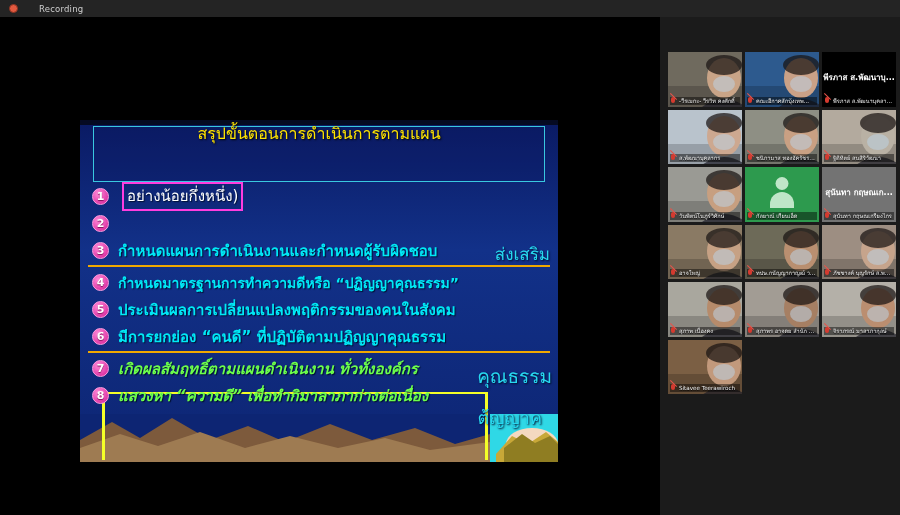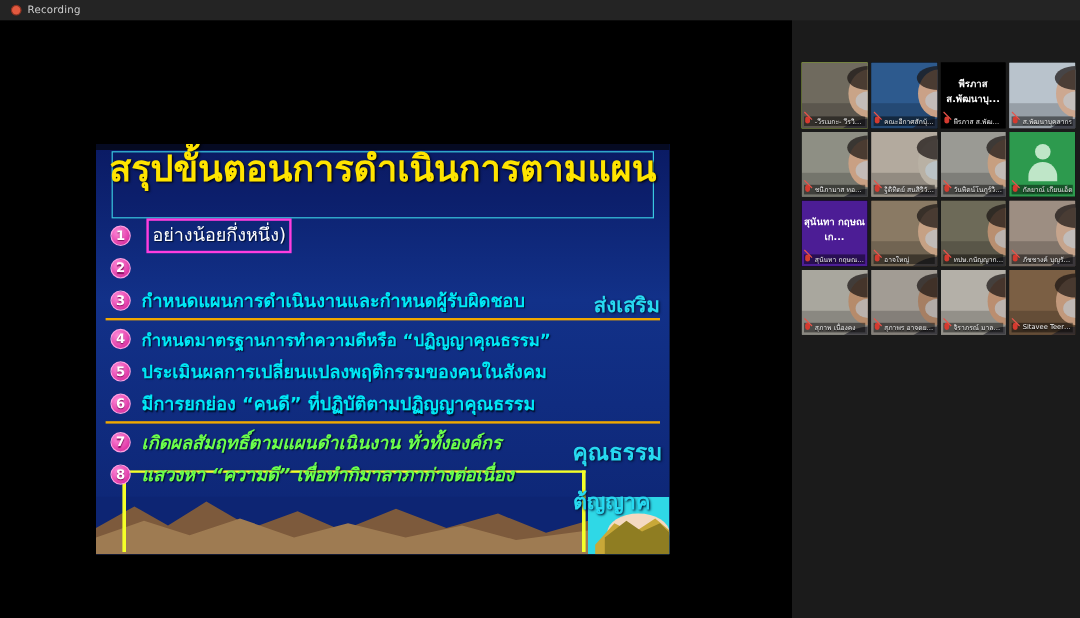--- a/index.html
+++ b/index.html
@@ -13,21 +13,21 @@
 
   
   #rec-bar {
     position: absolute; left: 0; top: 0; width: 900px; height: 17px;
     background: #242424; display: flex; align-items: center; padding-left: 9px;
   }
   #rec-dot {
     width: 9px; height: 9px; border-radius: 50%;
     background: #e2593f; border: 1px solid #8c3322; margin-right: 5px;
   }
-  #rec-label { color: #cfcfcf; font-size: 8.5px; letter-spacing: .2px; }
+  #rec-label { color: #cfcfcf; font-size: 8.5px; letter-spacing: .2px; margin-left: 16px; }
 
   
   #stage {
     position: absolute; left: 0; top: 17px; width: 660px; height: 498px;
     background: #000;
   }
   #slide {
     position: absolute; left: 80px; top: 103px; width: 478px; height: 342px;
     background: linear-gradient(180deg,#0a1a63 0%,#123189 38%,#0d2573 100%);
     overflow: hidden;
@@ -36,21 +36,21 @@
     content: ""; position: absolute; left: 0; top: 0; width: 100%; height: 5px;
     background: #050a22;
   }
   
   #title-box {
     position: absolute; left: 13px; top: 6px; width: 452px; height: 56px;
     border: 1px solid #39c8e0; background: rgba(10,24,96,.25);
   }
   #slide-title {
     position: absolute; left: 0; top: 6px; width: 100%;
-    text-align: center; color: #ffe400; font-size: 30px; font-weight: bold;
+    text-align: center; color: #ffe400; font-size: 16px; font-weight: normal;
     text-shadow: 1px 1px 2px #000; line-height: 1.05;
   }
   #slide-credit {
     position: absolute; right: 4px; bottom: 1px;
     color: #f2c8d8; font-size: 7.5px; font-weight: bold; letter-spacing: .1px;
   }
 
   
   #list { position: absolute; left: 8px; top: 63px; width: 462px; }
   .row {
@@ -73,21 +73,21 @@
     border: 2px solid #ff3ddf; padding: 0px 3px 1px 3px; margin-left: 4px;
     color: #ffffff; font-size: 15px; font-weight: normal;
     text-shadow: 1px 1px 1px #001033;
   }
   .sep {
     position: absolute; left: 0; width: 462px; height: 2px;
     background: #f0a800;
   }
   
   .bigword {
-    position: absolute; color: #27d9f0; font-weight: bold;
+    position: absolute; color: #27d9f0; font-weight: normal;
     text-shadow: 1px 1px 2px #00112f;
   }
   #word-songserm { right: 8px; top: 120px; font-size: 17px; }
   #word-khunnatham { right: 6px; top: 209px; font-size: 19px; margin-top: 32px; }
   #word-tonbaeb   { right: 16px; top: 283px; font-size: 18px; }
 
   
   #bottom-block {
     position: absolute; left: 22px; top: 272px; width: 386px; height: 68px;
     border-left: 3px solid #f4ff28; border-right: 3px solid #f4ff28;
@@ -95,21 +95,21 @@
   }
   .grow { color: #6cff4b !important; font-style: italic; }
   #art {
     position: absolute; left: 0; bottom: 0; width: 478px; height: 48px;
     overflow: hidden;
   }
 
   
   #grid {
     position: absolute; left: 668px; top: 52px; width: 228px; height: 457px;
-    display: grid; grid-template-columns: 1fr 1fr 1fr 1fr; grid-template-rows: repeat(8, 1fr);
+    display: grid; grid-template-columns: 1fr 1fr 1fr; grid-template-rows: repeat(8, 1fr);
     gap: 3px;
   }
   .tile {
     position: relative; background: #000; overflow: hidden;
   }
   .tile.speaking { outline: 2px solid #c9f24d; outline-offset: -2px; }
   .tile .photo { position: absolute; inset: 0; }
   .tile .nametag {
     position: absolute; left: 2px; bottom: 2px; right: 2px;
     display: flex; align-items: center; gap: 2px;
@@ -321,21 +321,21 @@
             <div class="head"></div>
             <div class="body"></div>
           </div>
         </div>
         <div class="nametag">
           <span class="mute-icon"></span>
           <span class="nm">กัลยาณ์ เกียนเอ็ด</span>
         </div>
       </div>
       <div class="tile">
-        <div class="photo" style="background: #4c1d95; padding-left: 40px;">
+        <div class="photo" style="background: #737373; padding-left: 40px;">
           <div class="bigname">สุนันทา กฤษณเก...</div>
         </div>
         <div class="nametag">
           <span class="mute-icon"></span>
           <span class="nm">สุนันทา กฤษณเกรียงไกร</span>
         </div>
       </div>
       <div class="tile">
         <div class="photo" style="background: rgb(138, 122, 100);"><svg width="113" height="55" viewBox="0 0 113 55" preserveAspectRatio="none">
             <rect width="113" height="55" fill="#8a7a64"></rect>

